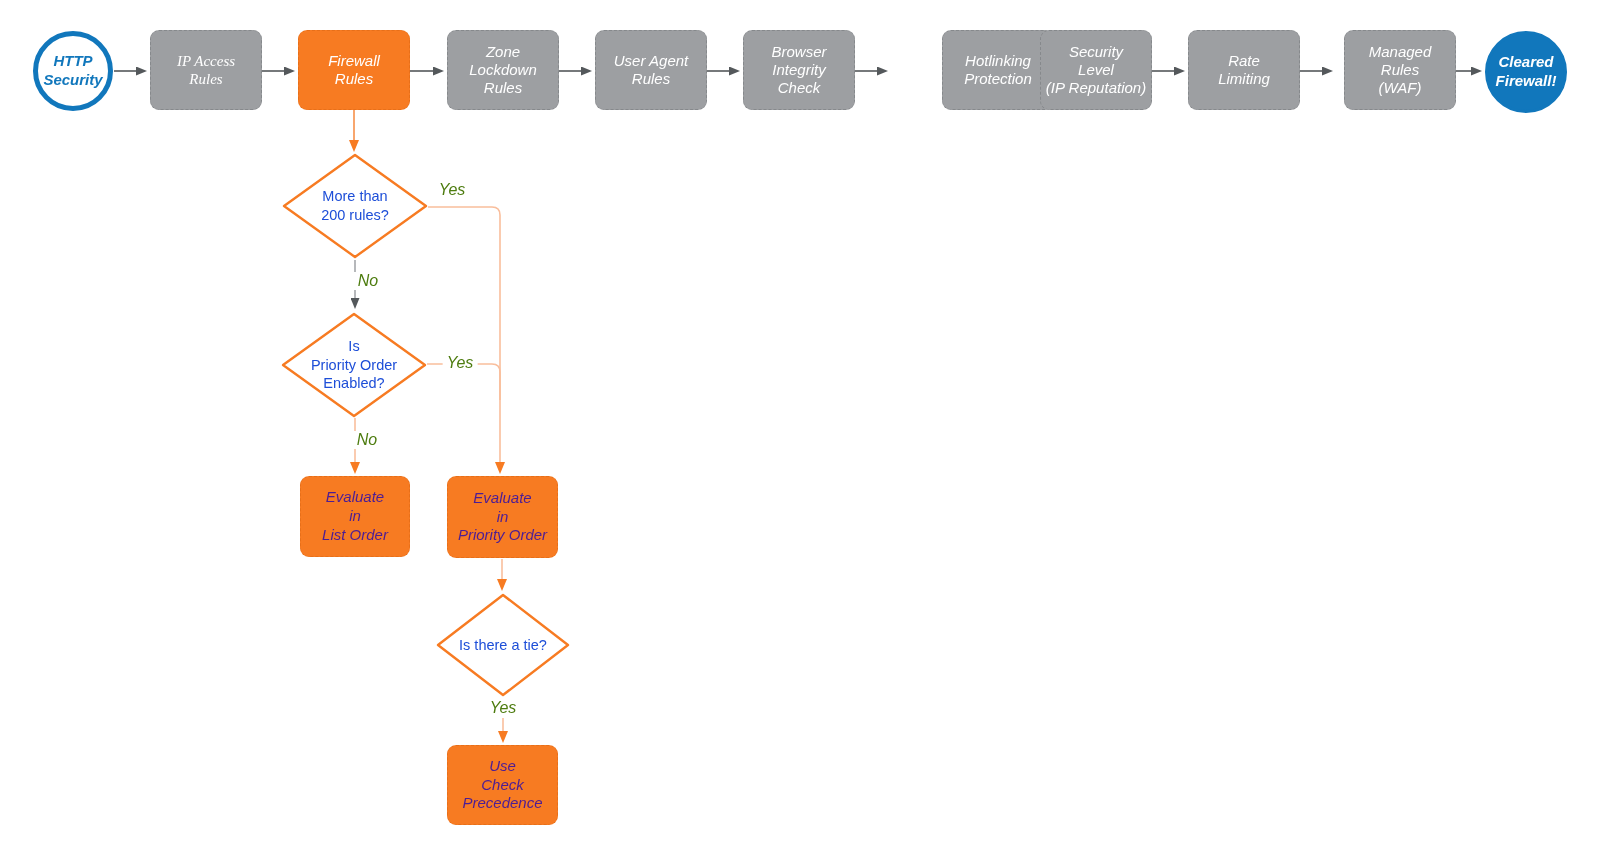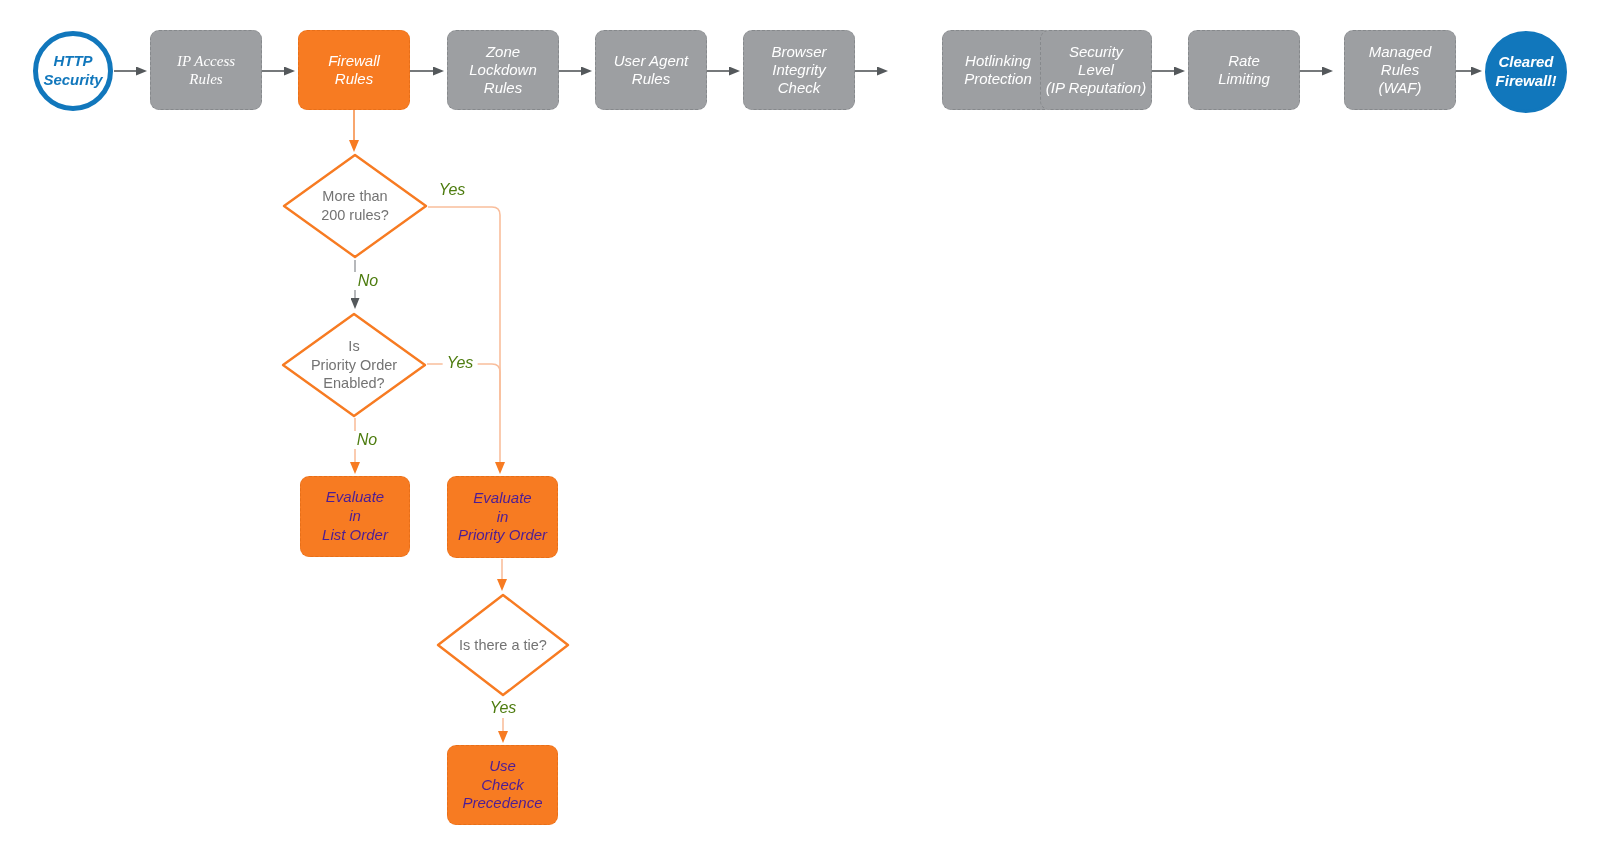--- a/index.html
+++ b/index.html
@@ -55,21 +55,21 @@
     background: #1177bc;
     border: 3px solid #1177bc;
     color: #ffffff;
   }
   .diamond { position: absolute; }
   .diamond svg { position: absolute; left: 0; top: 0; }
   .diamond .dlabel {
     position: absolute; left: 0; top: 0; right: 0; bottom: 0;
     display: flex; align-items: center; justify-content: center;
     text-align: center;
-    color: #737373;
+    color: #1d4ed8;
     font-size: 14.5px;
     line-height: 1.28;
   }
   .edge-label {
     position: absolute;
     transform: translate(-50%, -50%);
     color: #4d7c0f;
     font-style: italic;
     font-size: 16px;
     white-space: nowrap;

